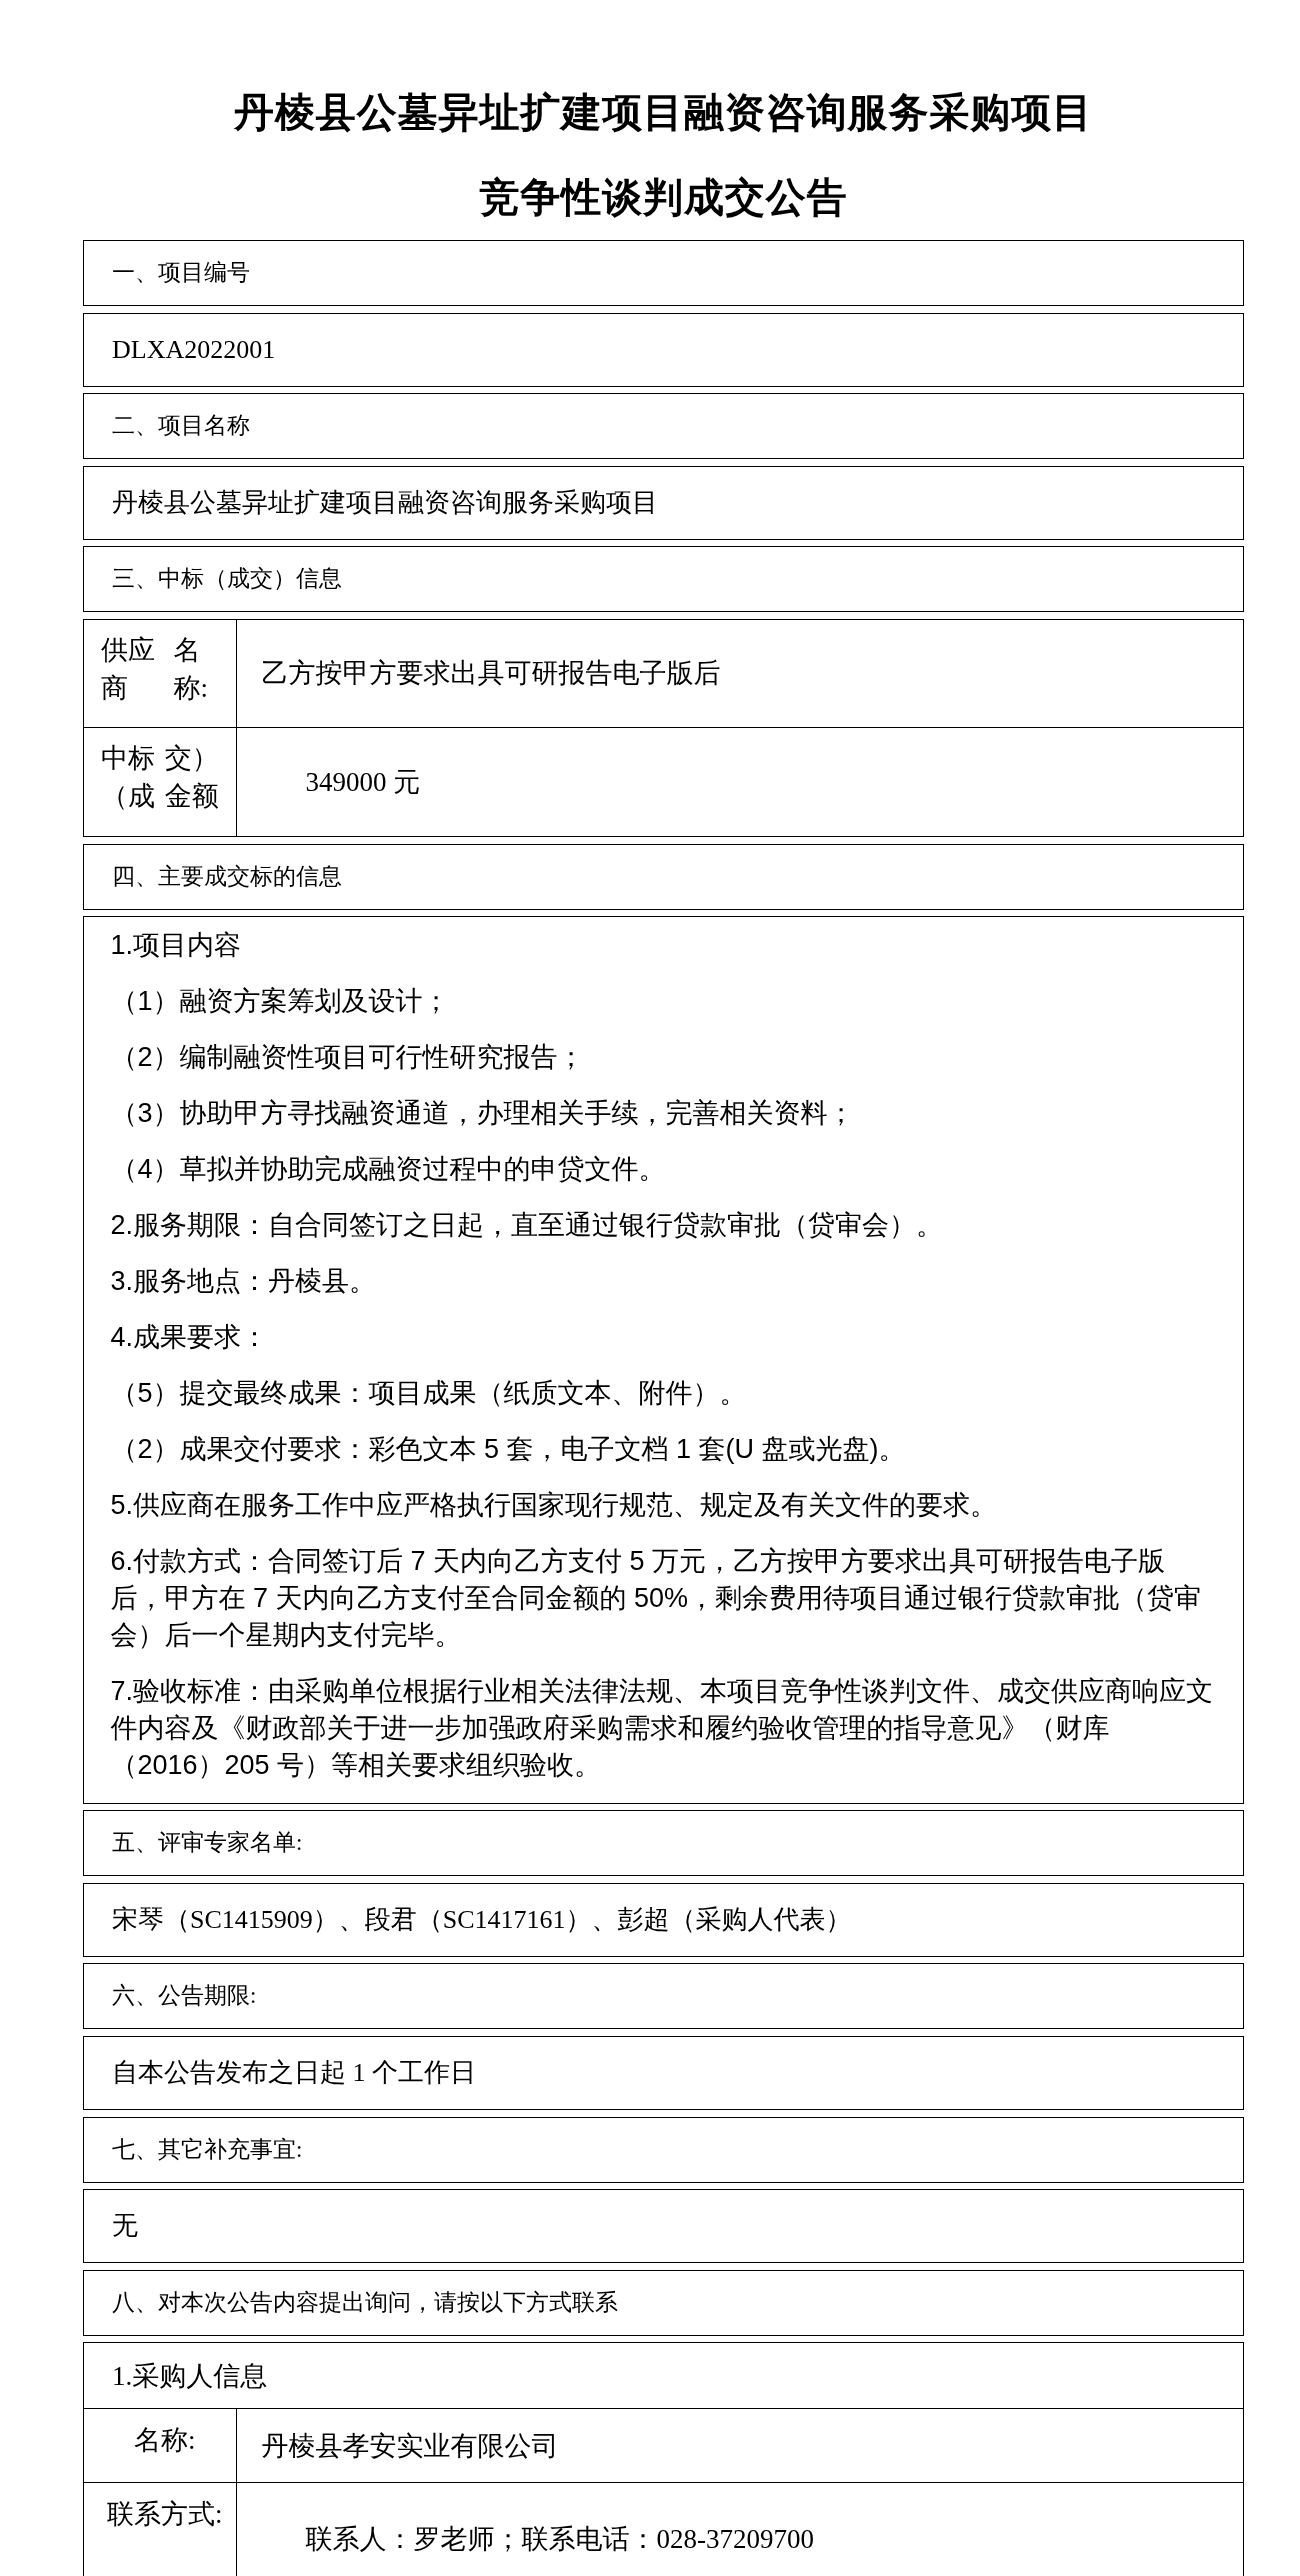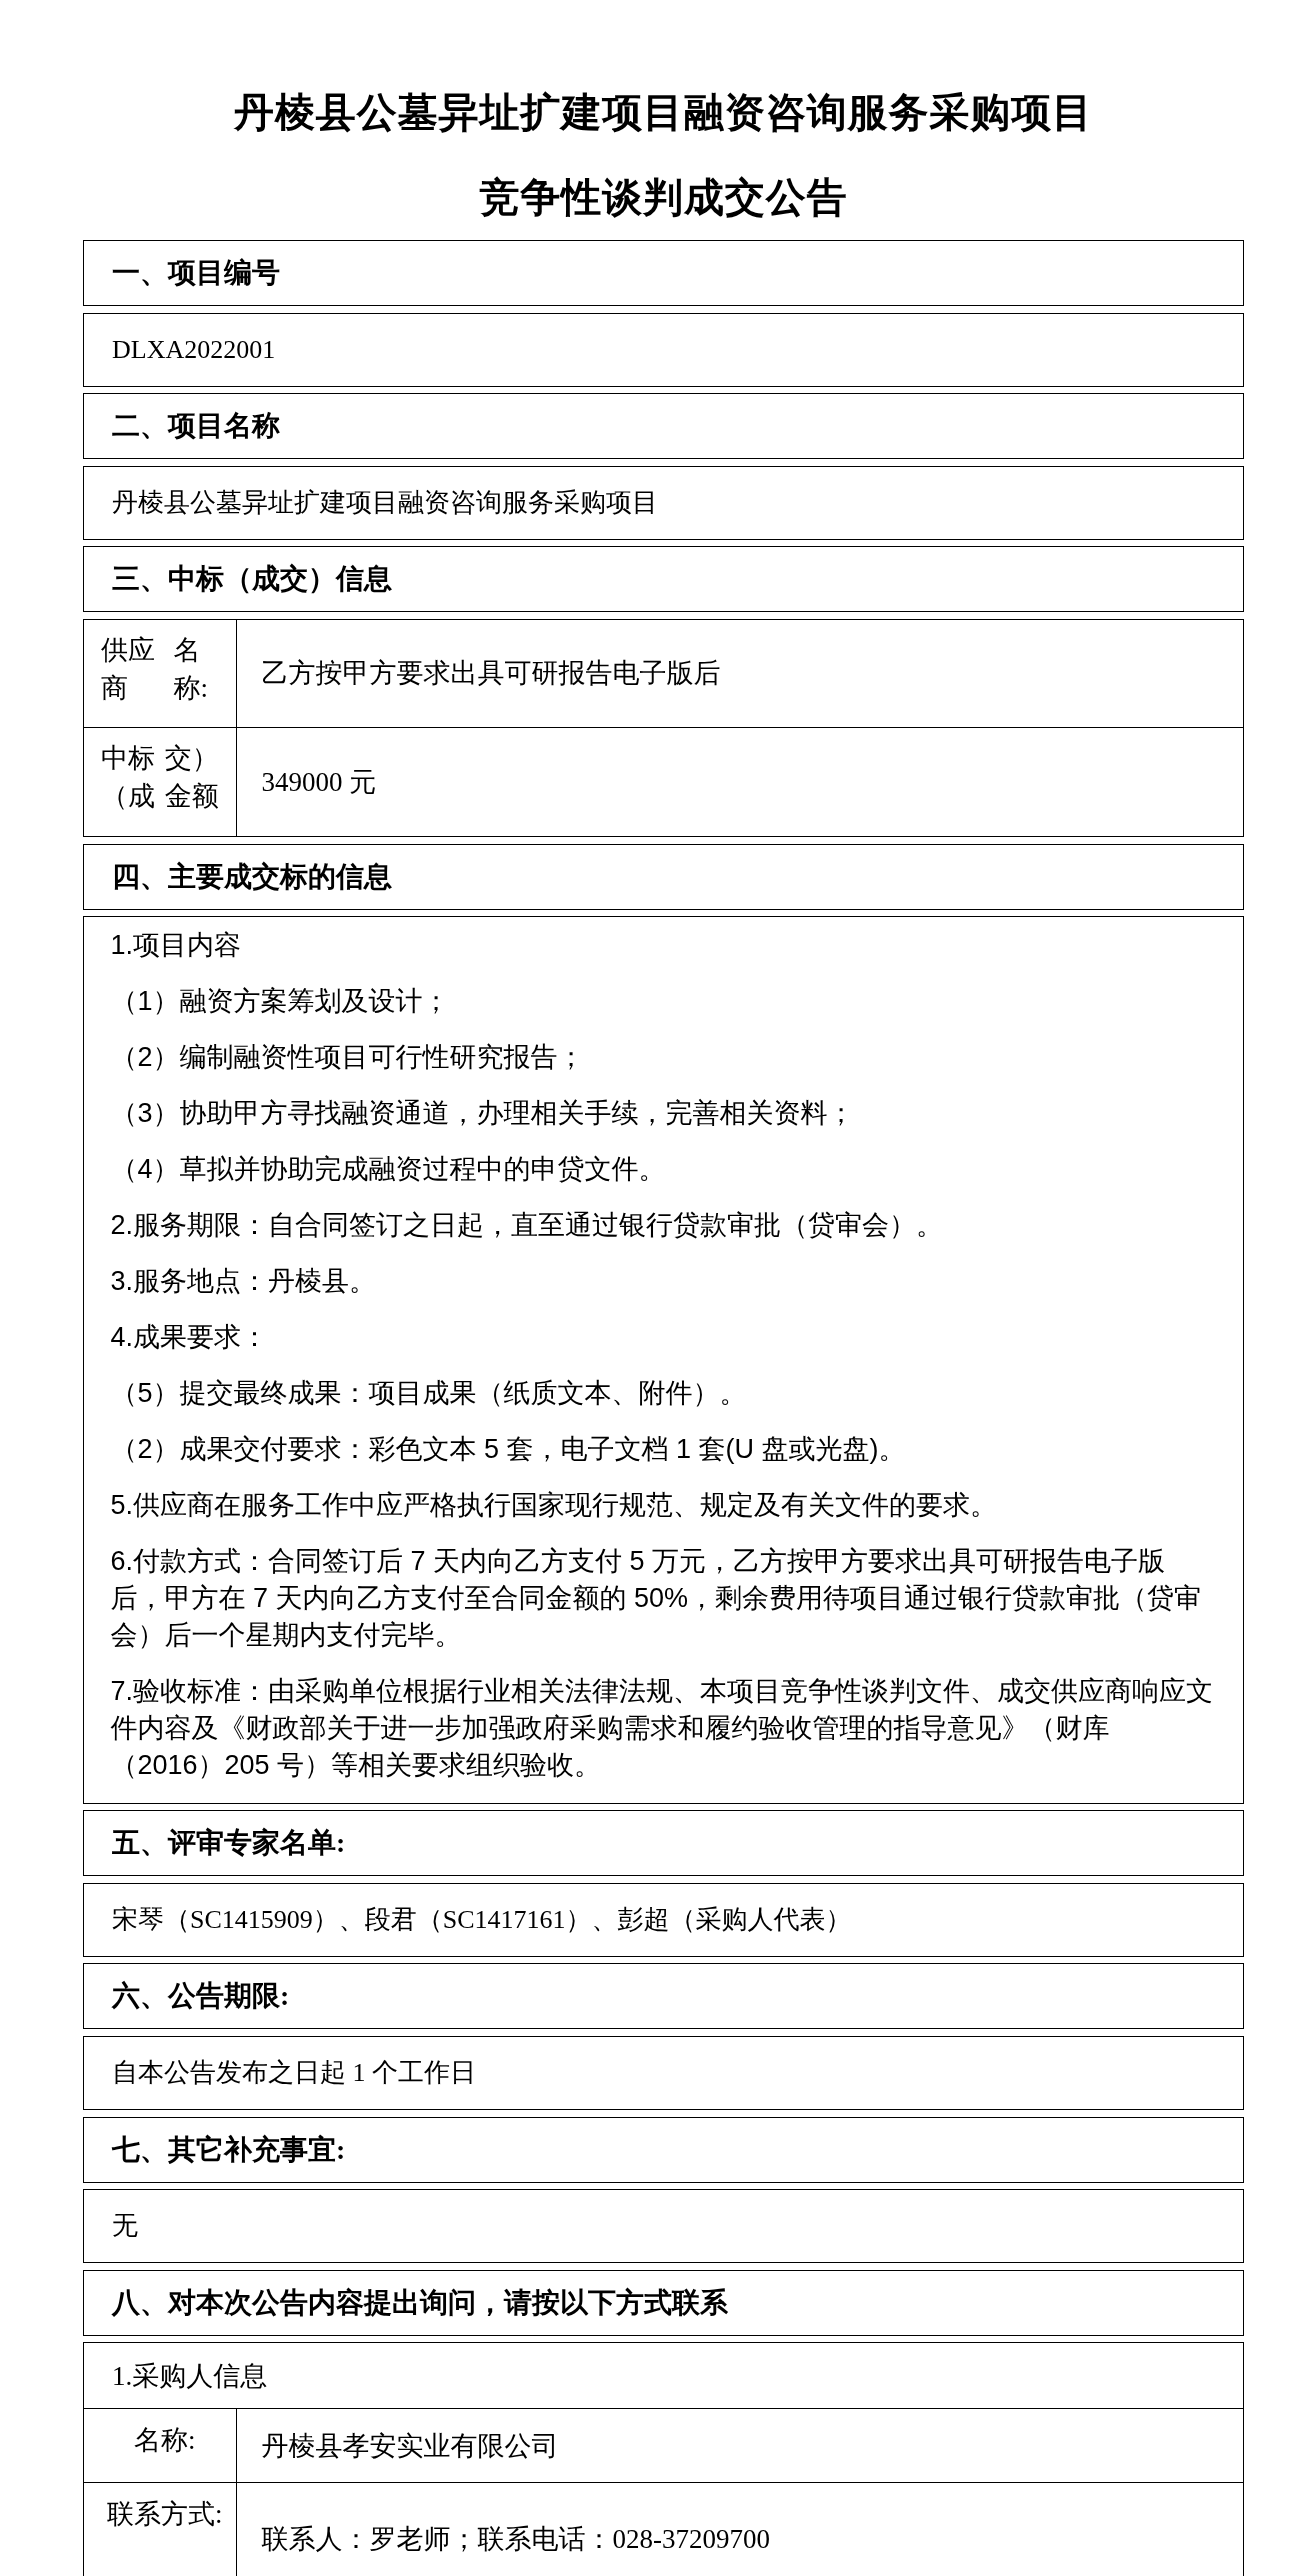--- a/index.html
+++ b/index.html
@@ -26,35 +26,35 @@
   }
 
   
   .blocks { width: 1161px; margin-left: 83px; }
   .block {
     border: 1.9px solid #000000;
     background: #ffffff;
     margin-bottom: 6.6px;
   }
   .sec-heading {
-    font-size: 28px; font-weight: bold; line-height: 30px;
+    font-size: 23px; font-weight: normal; line-height: 30px;
     padding: 16px 9.4px 16px 28px;
     min-height: 66px;
     display: flex; align-items: center;
   }
   .sec-text {
     font-size: 26px; line-height: 32px;
     padding: 19px 9.4px 19px 28px;
     min-height: 74px;
     display: flex; align-items: center;
   }
 
   
   .pair-row { display: flex; border-bottom: 1.9px solid #000000; }
-  .pair-row:last-child { border-bottom: none; }
+  .pair-row:last-child { border-bottom: none; gap: 44px; }
   .pair-label {
     width: 153px; flex: 0 0 153px;
     border-right: 1.9px solid #000000;
     padding: 11.3px 7.6px 11.3px 17px;
     font-size: 27px; line-height: 38px;
     display: flex; flex-direction: row; justify-content: center;
   }
   .lab-line { display: block; }
   .lab-line:empty { display: none; }
   .pair-value {

